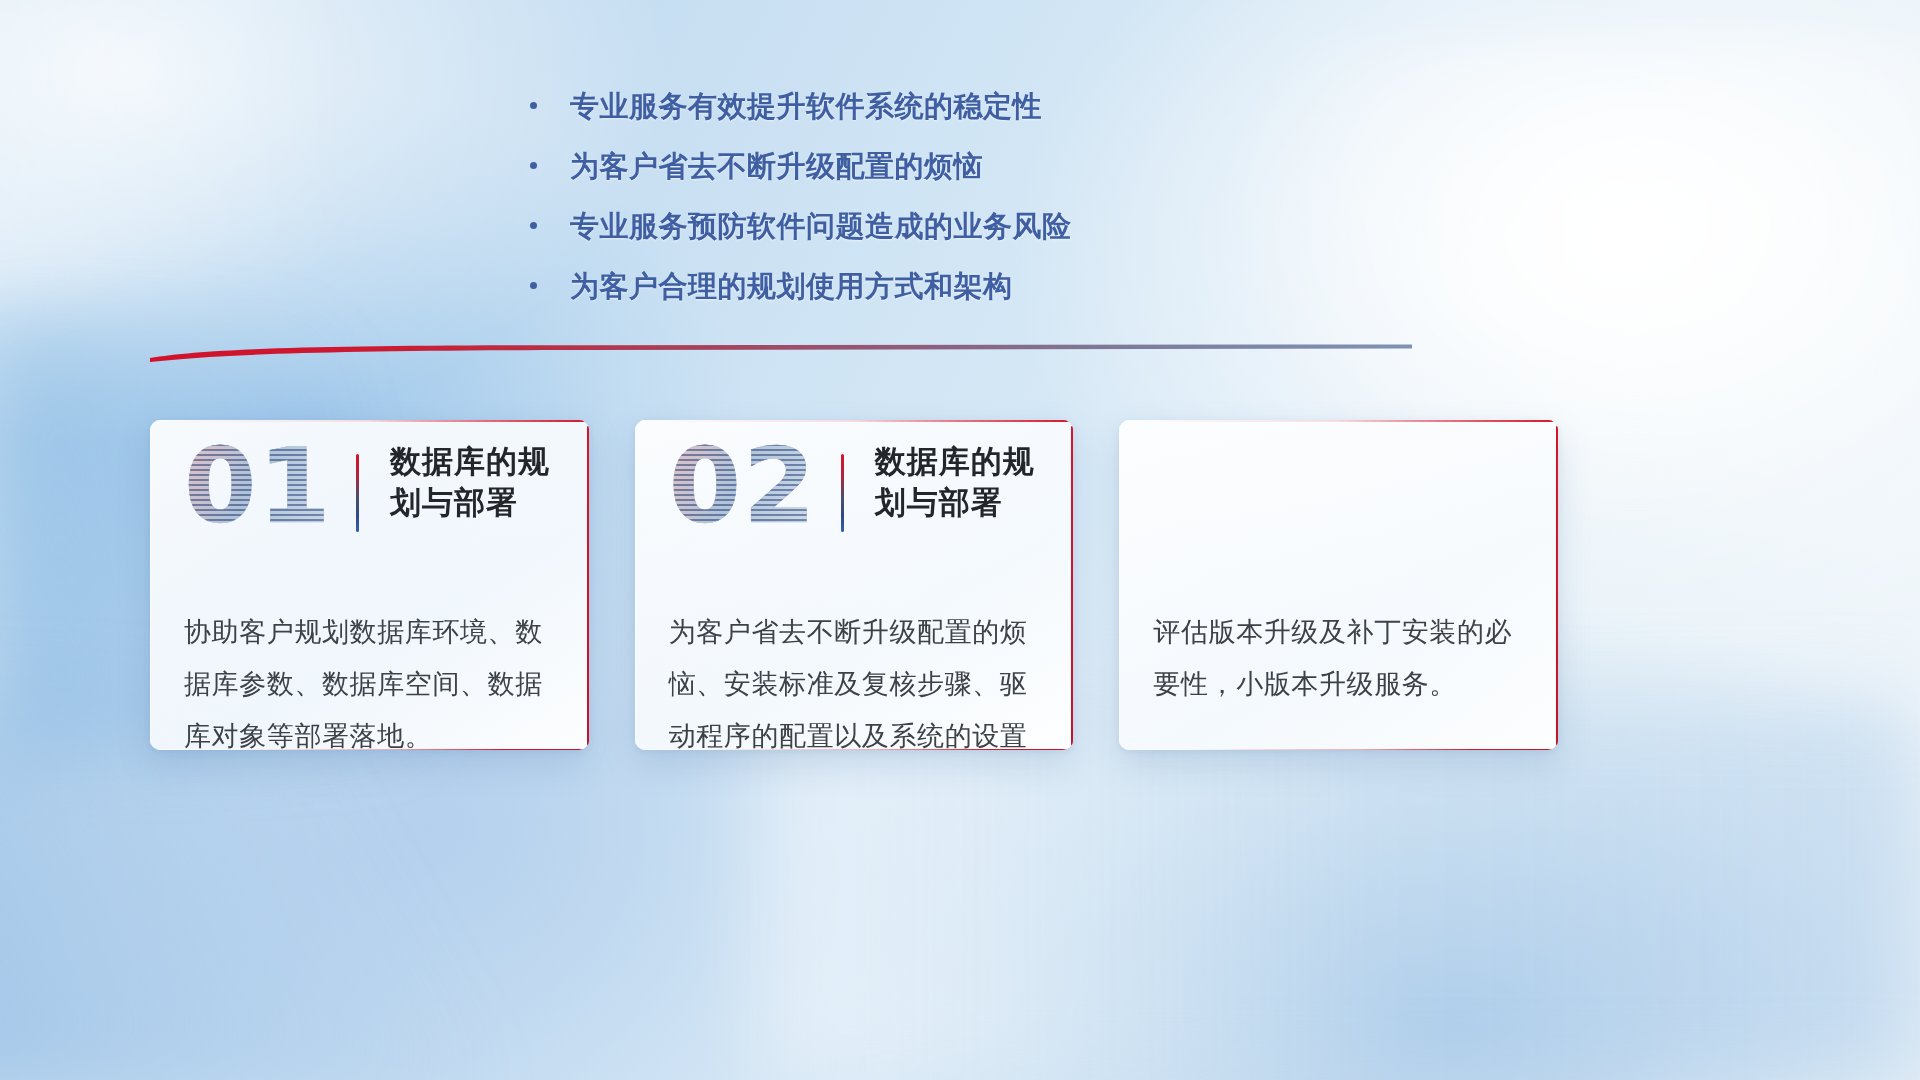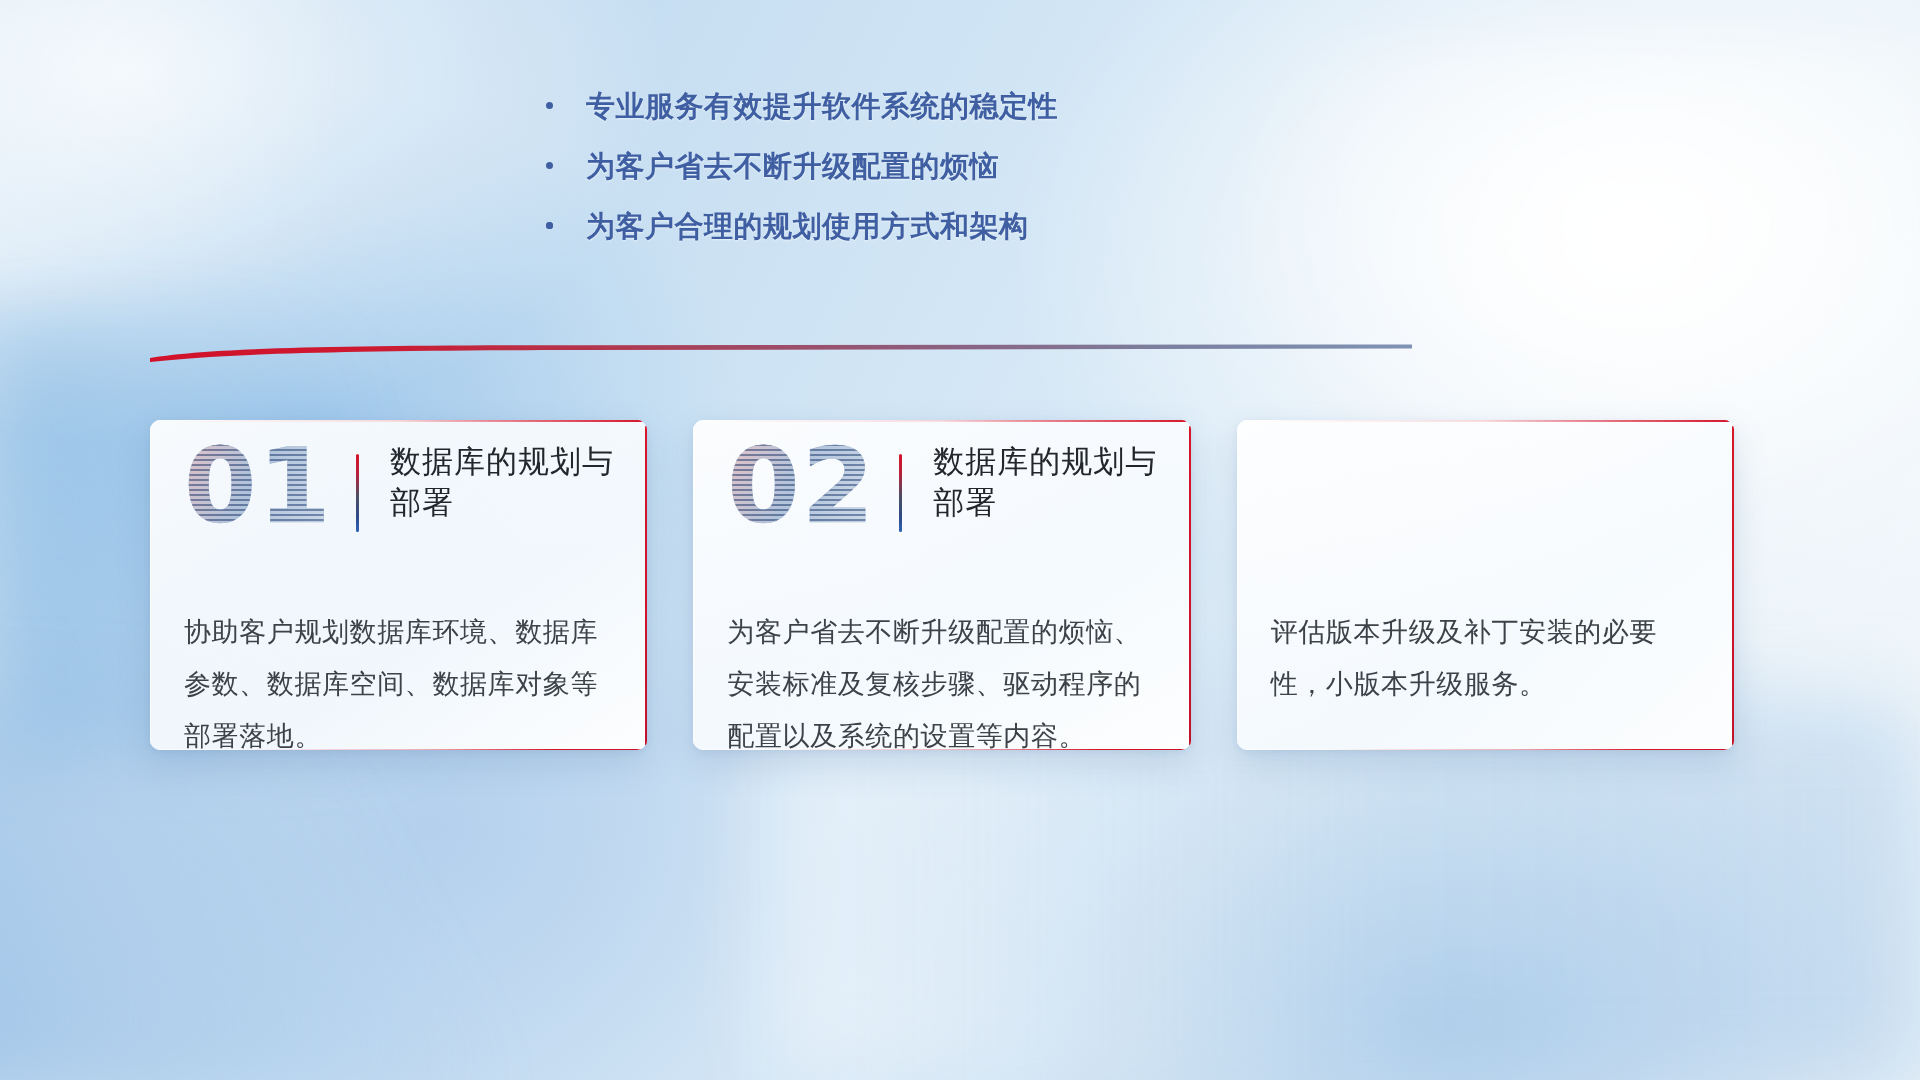--- a/index.html
+++ b/index.html
@@ -32,21 +32,21 @@
     filter:blur(22px);}
   .streak.s4{left:760px;top:700px;width:1160px;height:380px;
     background:linear-gradient(90deg, rgba(255,255,255,.45), rgba(186,214,238,.25) 55%, rgba(150,190,228,.35));
     filter:blur(40px);}
   .streak.s5{left:-80px;top:700px;width:620px;height:400px;
     background:linear-gradient(60deg, rgba(132,178,224,.55), rgba(255,255,255,0) 70%);
     filter:blur(40px);}
 
   
   #bullets{
-    position:absolute;left:540px;top:86px;width:900px;
+    position:absolute;left:524px;top:86px;width:900px;
     list-style:none;margin:0;padding:0;
   }
   #bullets li{
     position:relative;
     padding-left:46px;
     margin-bottom:20px;
     font-size:29px;
     line-height:1.38;
     letter-spacing:.5px;
     color:#3f5fa2;
@@ -58,21 +58,21 @@
     width:7px;height:7px;border-radius:50%;
     background:#3f5fa2;
   }
 
   
   #divider-wrap{position:absolute;left:150px;top:344px;width:1262px;height:22px;}
   #divider-wrap svg{display:block;}
 
   
   #cards{
-    position:absolute;left:150px;top:420px;width:1584px;height:330px;
+    position:absolute;left:150px;top:420px;width:1408px;height:330px;
     display:flex;gap:46px;
   }
   .card{
     position:relative;
     flex:1 1 0;
     border-radius:10px;
     background:
       linear-gradient(150deg, rgba(255,255,255,.92) 0%, rgba(252,253,255,.88) 35%, rgba(247,251,254,.90) 62%, rgba(255,255,255,.96) 100%);
     box-shadow:0 14px 34px rgba(70,110,160,.18), 0 2px 6px rgba(70,110,160,.10);
     overflow:hidden;
@@ -122,21 +122,21 @@
     -webkit-text-stroke:0.6px rgba(120,145,180,.30);
     user-select:none;
   }
   .bar{
     position:absolute;left:206px;top:34px;
     width:3px;height:78px;border-radius:2px;
     background:linear-gradient(180deg,#d6152a 0%,#b5213c 26%,#4a4f66 55%,#2f4a86 80%,#2f62b5 100%);
   }
   .card-title{
     position:absolute;left:240px;top:22px;right:16px;
-    font-size:31px;line-height:1.32;font-weight:400;
+    font-size:31px;line-height:1.32;font-weight:700;
     color:#23272c;letter-spacing:1px;
     font-family:"Liberation Sans","DejaVu Sans",sans-serif;
   }
   .card-body{
     position:absolute;left:34px;right:26px;top:160px;
     font-size:27px;line-height:1.92;
     color:#3c4248;letter-spacing:.6px;
   }
 </style>
 </head>
@@ -154,20 +154,21 @@
     <li>
       <span class="dot"></span>
       <span>专业服务有效提升软件系统的稳定性</span>
     </li>
     <li>
       <span class="dot"></span>
       <span>为客户省去不断升级配置的烦恼</span>
     </li>
     <li>
       <span class="dot"></span>
+      <span>专业服务预防软件问题造成的业务风险</span>
     </li>
     <li>
       <span class="dot"></span>
       <span>为客户合理的规划使用方式和架构</span>
     </li>
   </ul>
 
   <div id="divider-wrap">
     <svg width="1262" height="22" viewBox="0 0 1262 22" xmlns="http://www.w3.org/2000/svg">
       <defs>

